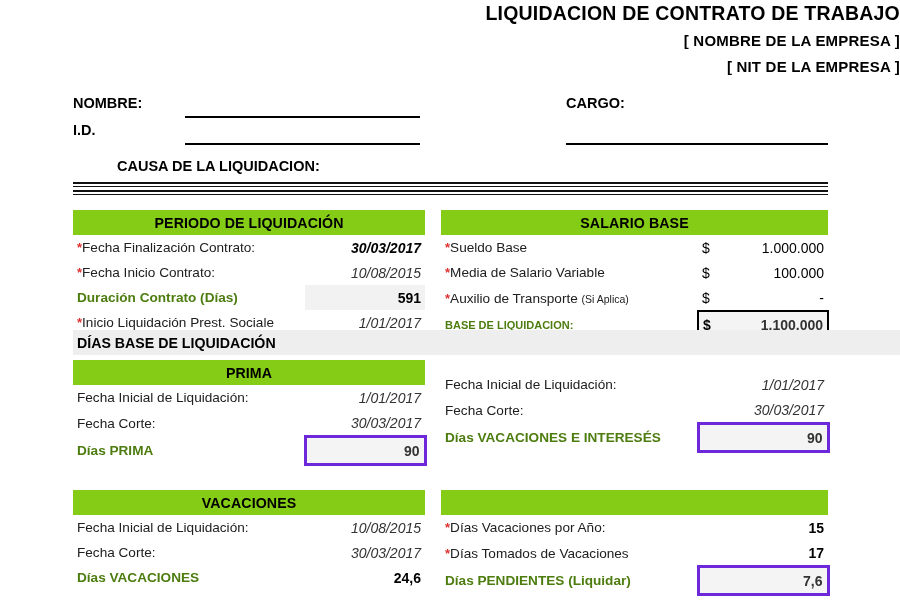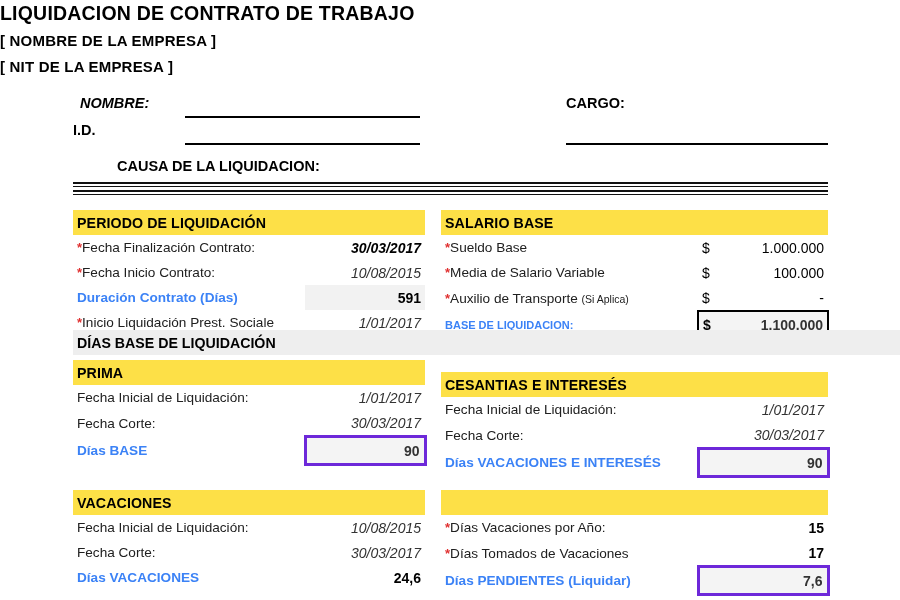--- a/index.html
+++ b/index.html
@@ -7,30 +7,30 @@
     width:900px;height:600px;
     background:#ffffff;
     font-family:"Liberation Sans", sans-serif;
     color:#000;
     overflow:hidden;
   }
   .page{position:relative;width:900px;height:600px;}
 
   
   .title{
-    position:absolute;left:0;right:0;text-align:left;
+    position:absolute;left:0;right:0;text-align:right;
     font-weight:bold;letter-spacing:.2px;
   }
   #doc-title{top:2px;font-size:19.5px;}
   #company-name{top:32px;font-size:15px;}
   #company-nit{top:58px;font-size:15px;}
 
   
   .lbl{position:absolute;font-size:14.5px;font-weight:bold;}
-  #nombre-label{left:80px;top:95px;font-style:italic;}
+  #nombre-label{left:73px;top:95px;}
   #id-label{left:73px;top:122px;}
   #cargo-label{left:566px;top:95px;}
   .rule{position:absolute;height:0;border-bottom:2px solid #000;}
   #nombre-rule{left:185px;top:116px;width:235px;}
   #id-rule{left:185px;top:143px;width:235px;}
   #cargo-rule{left:566px;top:143px;width:262px;}
 
   #causa-label{left:73px;top:158px;margin-left:44px;}
 
   .dbl-rule{position:absolute;left:73px;width:755px;}
@@ -41,25 +41,25 @@
   .panel{position:absolute;font-size:13.6px;}
   .left-panel{left:73px;width:352px;}
   .right-panel{left:441px;width:387px;}
 
   table.sheet{border-collapse:collapse;width:100%;table-layout:fixed;}
   table.sheet td{
     padding:0 4px;height:25px;vertical-align:middle;
     white-space:nowrap;overflow:hidden;
   }
   .hdr td{
-    background:#fde047;font-weight:bold;font-size:14.2px;letter-spacing:.1px;
+    background:#84cc16;font-weight:bold;font-size:14.2px;letter-spacing:.1px;text-align:center;
   }
   .hdr-plain td{background:#eeeeee;font-weight:bold;font-size:14.2px;}
   .name{text-align:left;color:#202020;}
-  .name.b{font-weight:bold;color:#3b82f6;}
+  .name.b{font-weight:bold;color:#4d7c0f;}
   .star{color:#e03030;font-weight:bold;font-size:13px;}
   .small{font-size:10.5px;}
   .val{text-align:right;font-style:italic;color:#333;font-size:14px;}
   .val.num{font-style:normal;font-weight:bold;color:#000;}
   .val.bolditalic{font-style:italic;font-weight:bold;color:#000;}
   .cur{text-align:left;font-weight:normal;font-size:14px;color:#000;padding-left:6px;}
   .shade{background:#f2f2f2;}
   .boxed{border:3px solid #6d28d9;background:#f4f4f4;font-weight:bold;font-style:normal;}
   .boxed-cur{border:2px solid #000;border-right:none;background:#f4f4f4;font-weight:bold;}
   .boxed-val{border:2px solid #000;border-left:none;background:#f4f4f4;font-weight:bold;font-style:normal;}
@@ -172,37 +172,34 @@
       </tr>
       <tr>
         <td class="name">Fecha Inicial de Liquidación:</td>
         <td class="val">1/01/2017</td>
       </tr>
       <tr>
         <td class="name">Fecha Corte:</td>
         <td class="val">30/03/2017</td>
       </tr>
       <tr>
-        <td class="name b">Días BASE</td>
+        <td class="name b">Días PRIMA</td>
         <td class="val boxed">90</td>
       </tr>
     </tbody>
       </table>
   </div>
 
   <div class="panel right-panel" style="top:372px;">
     <table class="sheet">
       <colgroup>
           <col style="width:257px">
           <col style="width:130px">
         </colgroup>
       <tbody>
-          <tr class="hdr">
-        <td colspan="2">CESANTIAS E INTERESÉS</td>
-      </tr>
       <tr>
         <td class="name">Fecha Inicial de Liquidación:</td>
         <td class="val">1/01/2017</td>
       </tr>
       <tr>
         <td class="name">Fecha Corte:</td>
         <td class="val">30/03/2017</td>
       </tr>
       <tr>
         <td class="name b">Días VACACIONES E INTERESÉS</td>

